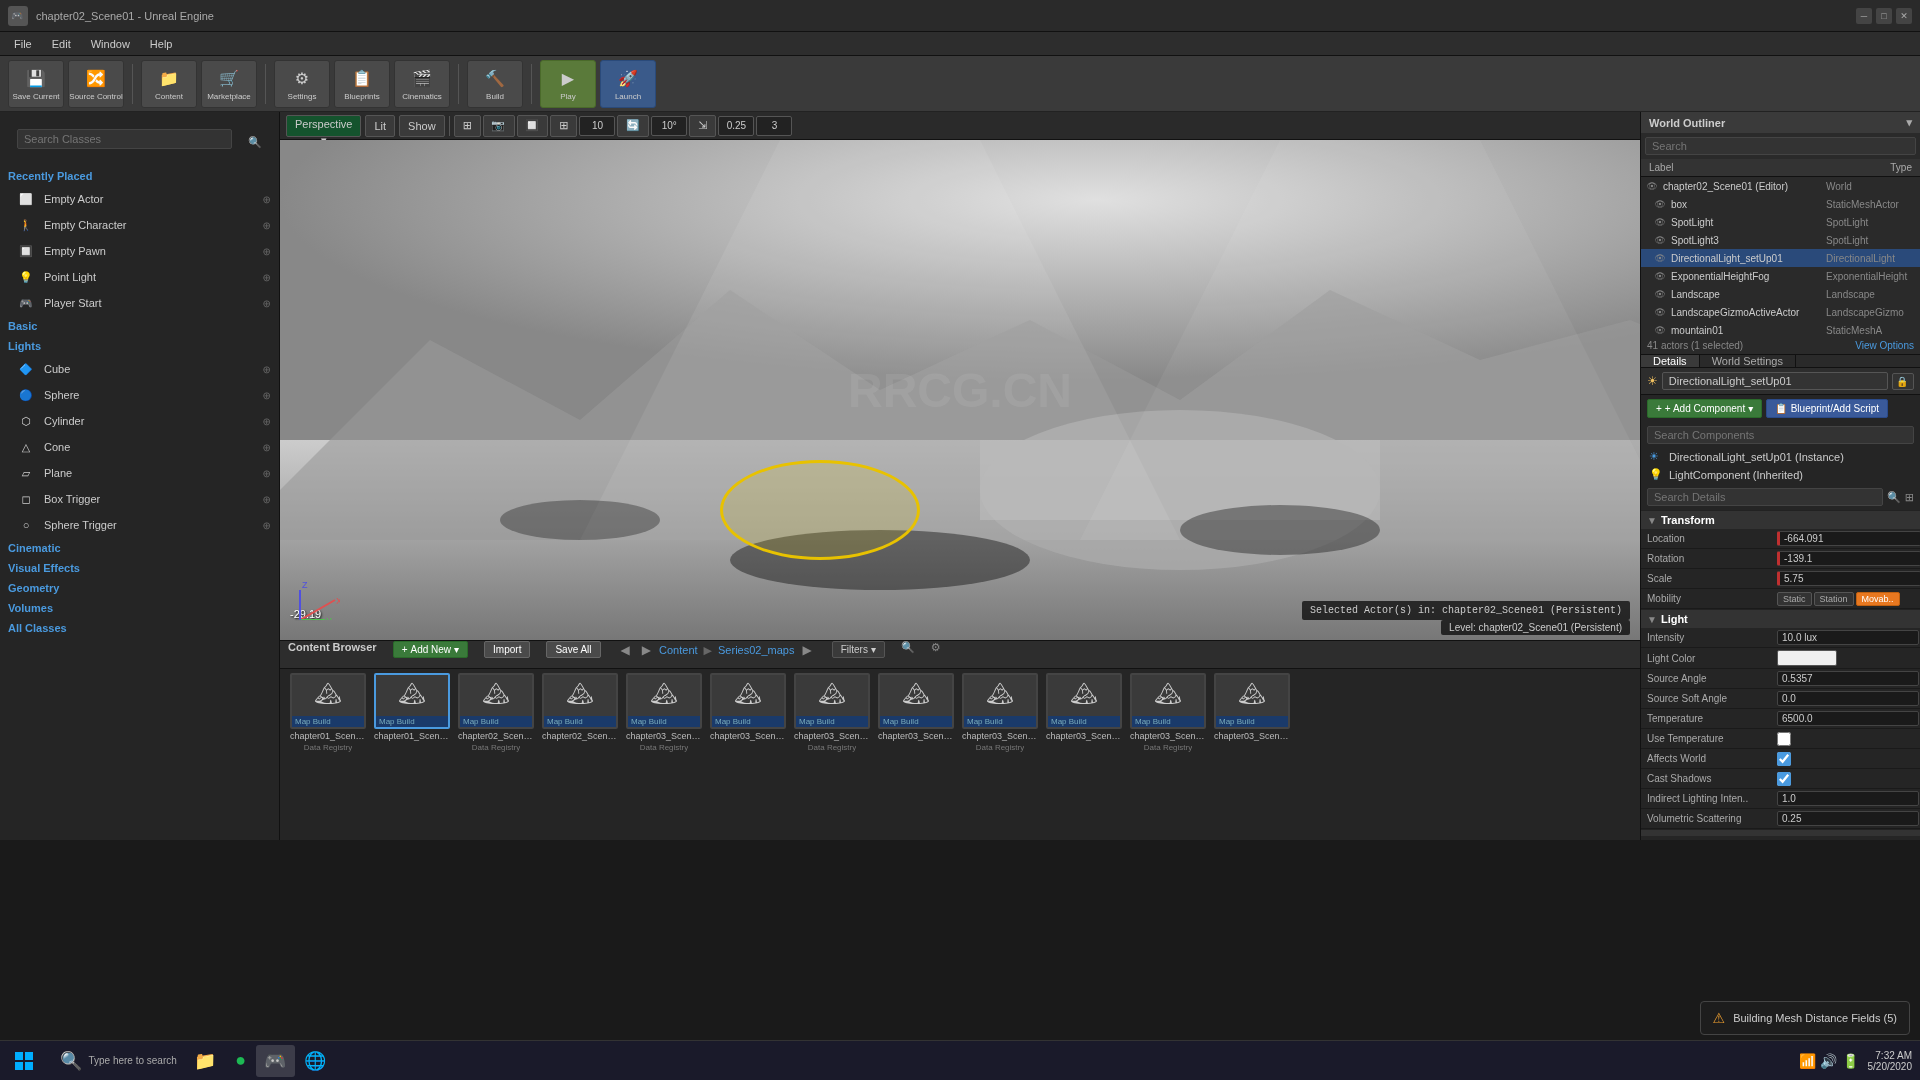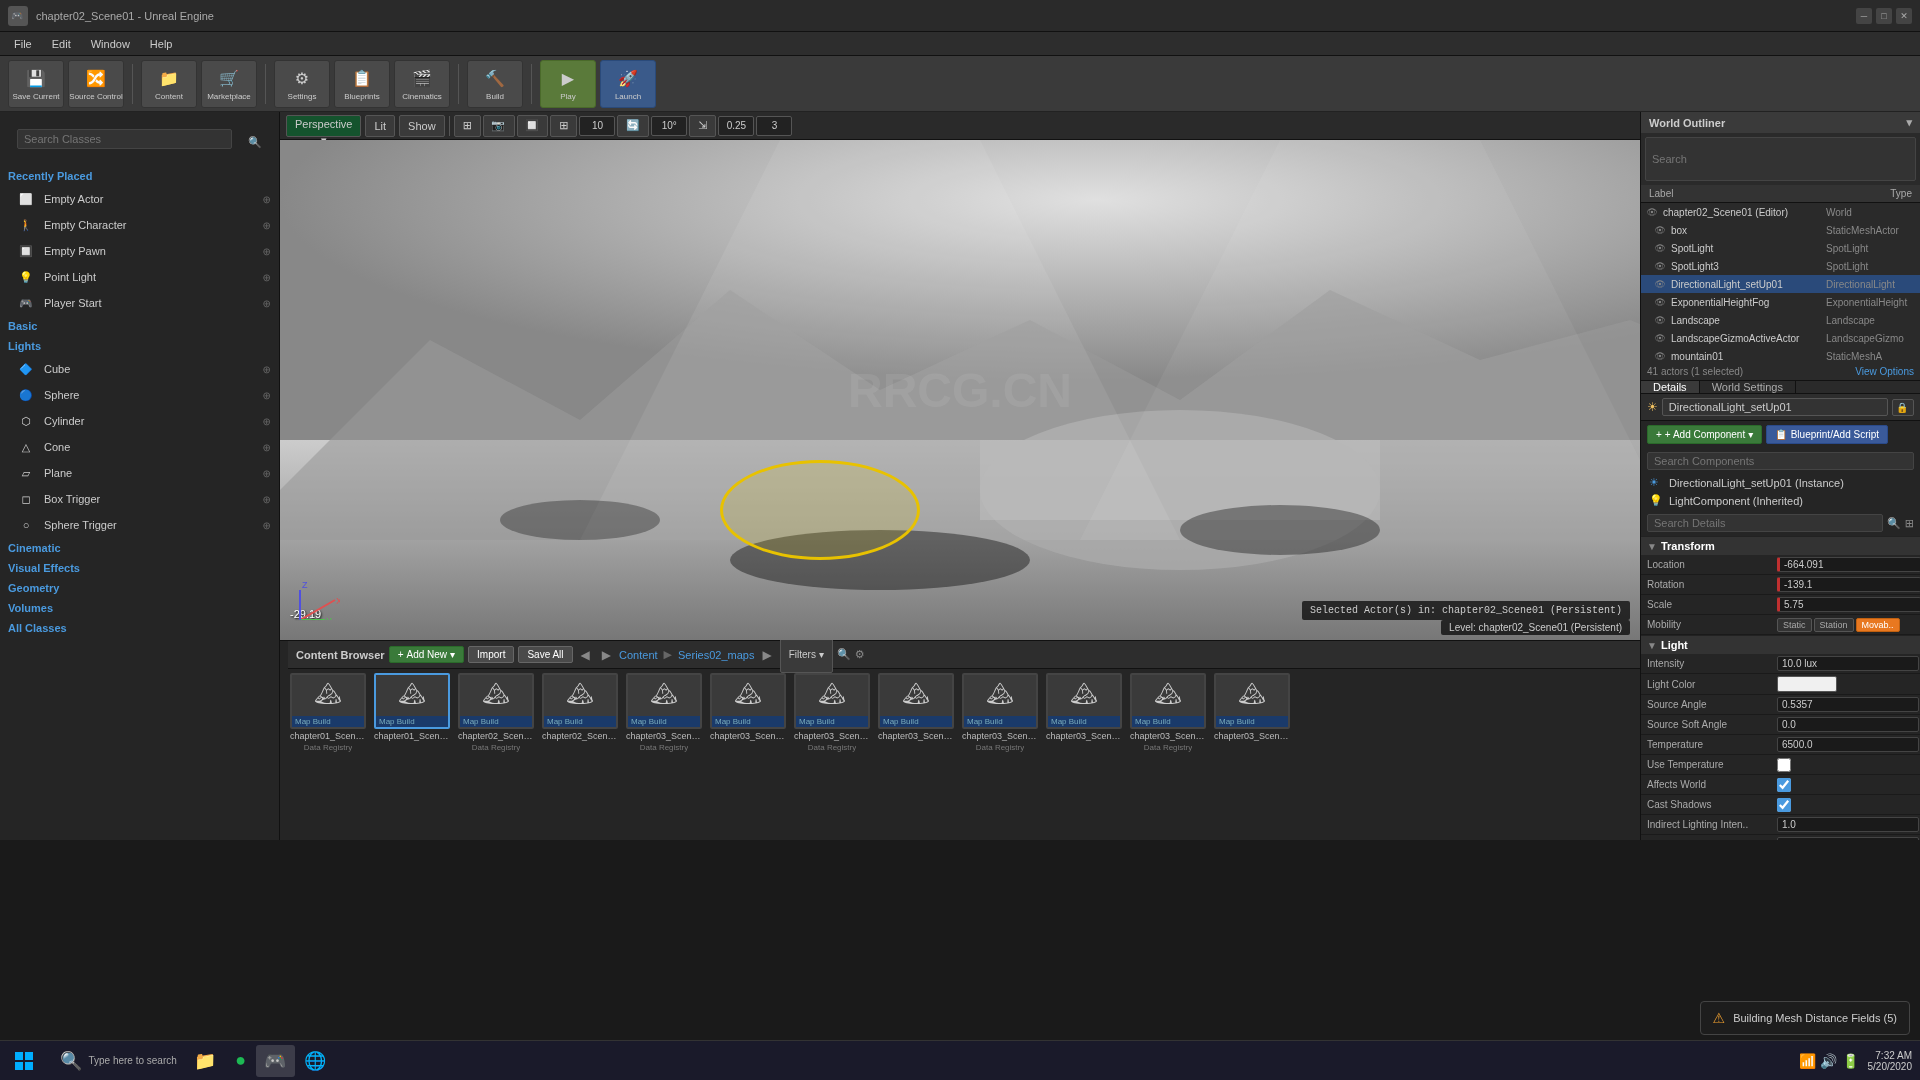--- a/index.html
+++ b/index.html
@@ -104,30 +104,30 @@
     .prop-input.x { border-left: 3px solid #c03030; }
     .prop-checkbox { width: 14px; height: 14px; accent-color: #4a9adf; }
     .mobility-btns { display: flex; gap: 2px; }
     .mob-btn { background: #333; border: 1px solid #555; color: #aaa; padding: 1px 5px; font-size: 9px; border-radius: 2px; cursor: pointer; }
     .mob-btn.active { background: #e87820; border-color: #c06010; color: #fff; }
     .color-swatch { width: 60px; height: 16px; background: #f0f0f0; border: 1px solid #555; border-radius: 2px; cursor: pointer; }
     .prop-input-wide { background: #1a1a1a; border: 1px solid #444; color: #ccc; padding: 1px 4px; font-size: 10px; border-radius: 2px; flex: 1; min-width: 0; }
 
     
     #content-browser { height: 200px; background: #252525; border-top: 1px solid #111; display: flex; flex-direction: column; }
-    #cb-header { display: flex; align-items: center; background: #2d2d2d; height: 28px; padding: 0 8px; gap: 4px; border-bottom: 1px solid #111; margin-left: 8px; }
+    #cb-header { display: flex; align-items: flex-start; background: #2d2d2d; height: 28px; padding: 0 8px; gap: 16px; border-bottom: 1px solid #111; }
     #cb-title { font-size: 11px; color: #ccc; font-weight: bold; }
     .cb-btn { background: #3a7a3a; border: 1px solid #2a6a2a; color: #fff; padding: 2px 8px; border-radius: 2px; cursor: pointer; font-size: 10px; display: flex; align-items: center; gap: 3px; }
     .cb-btn.import { background: #4a4a4a; border-color: #666; }
     .cb-btn.saveall { background: #4a4a4a; border-color: #666; }
     .nav-arrow { color: #888; cursor: pointer; padding: 2px 4px; font-size: 12px; }
     .breadcrumb-item { color: #4a9adf; cursor: pointer; font-size: 11px; }
     .breadcrumb-sep { color: #666; font-size: 11px; margin: 0 2px; }
     #cb-search-input { flex: 1; background: #333; border: 1px solid #444; color: #ccc; padding: 2px 6px; border-radius: 2px; font-size: 11px; }
-    .filters-btn { background: #3a3a3a; border: 1px solid #555; color: #ccc; padding: 12px 8px; border-radius: 2px; cursor: pointer; font-size: 10px; display: flex; align-items: center; gap: 3px; }
+    .filters-btn { background: #3a3a3a; border: 1px solid #555; color: #ccc; padding: 2px 8px; border-radius: 2px; cursor: pointer; font-size: 10px; display: flex; align-items: center; gap: 3px; }
     #cb-content { flex: 1; display: flex; gap: 4px; padding: 4px 8px; overflow-x: auto; align-items: flex-start; }
     .asset-thumb { display: flex; flex-direction: column; align-items: center; width: 80px; cursor: pointer; flex-shrink: 0; }
     .asset-img { width: 76px; height: 56px; background: #3a3a3a; border: 2px solid #444; border-radius: 2px; display: flex; flex-direction: column; align-items: center; justify-content: flex-end; overflow: hidden; position: relative; }
     .asset-img.selected { border-color: #4a9adf; }
     .asset-thumb-icon { font-size: 22px; position: absolute; top: 6px; }
     .asset-type-bar { width: 100%; background: #1a3a6a; padding: 1px 3px; font-size: 8px; color: #7ab; text-align: left; position: absolute; bottom: 0; }
     .asset-name { font-size: 9px; color: #bbb; text-align: center; margin-top: 2px; max-width: 76px; overflow: hidden; text-overflow: ellipsis; white-space: nowrap; }
     #cb-footer { padding: 2px 8px; font-size: 10px; color: #888; border-top: 1px solid #111; background: #2a2a2a; }
 
     
@@ -500,21 +500,21 @@
   </div>
 
   <div id="right-panel">
 
     <div id="world-outliner">
       <div id="outliner-header">
         <span>World Outliner</span>
         <span style="cursor:pointer;color:#aaa;">▾</span>
       </div>
       <div id="outliner-search">
-        <input id="outliner-search-input" type="text" class="outliner-search-input" style="width: 100%; background: rgb(51, 51, 51); border: 1px solid rgb(68, 68, 68); color: rgb(204, 204, 204); padding: 15px 6px; border-radius: 2px; font-size: 11px;" placeholder="Search">
+        <input id="outliner-search-input" type="text" class="outliner-search-input" style="width: 100%; background: rgb(51, 51, 51); border: 1px solid rgb(68, 68, 68); color: rgb(204, 204, 204); padding: 2px 6px; border-radius: 2px; font-size: 11px;" placeholder="Search">
       </div>
       <div id="outliner-cols">
         <span class="outliner-col">Label</span>
         <span class="outliner-col" style="text-align:right;">Type</span>
       </div>
       <div id="outliner-list">
         <div class="outliner-item">
           <span class="outliner-vis">👁</span>
           <span class="outliner-name">chapter02_Scene01 (Editor)</span>
           <span class="outliner-type">World</span>

